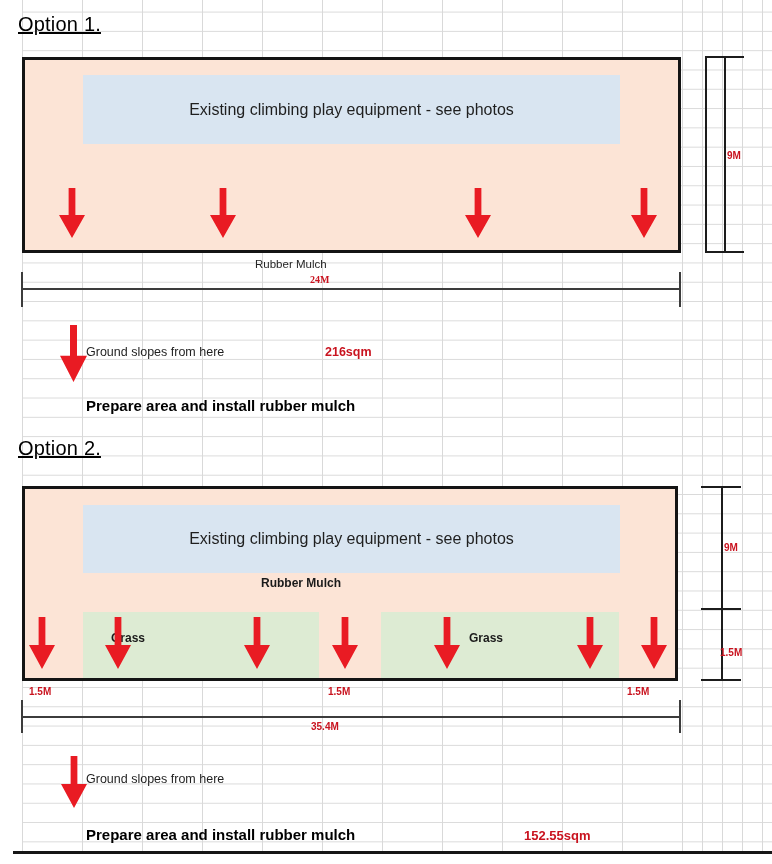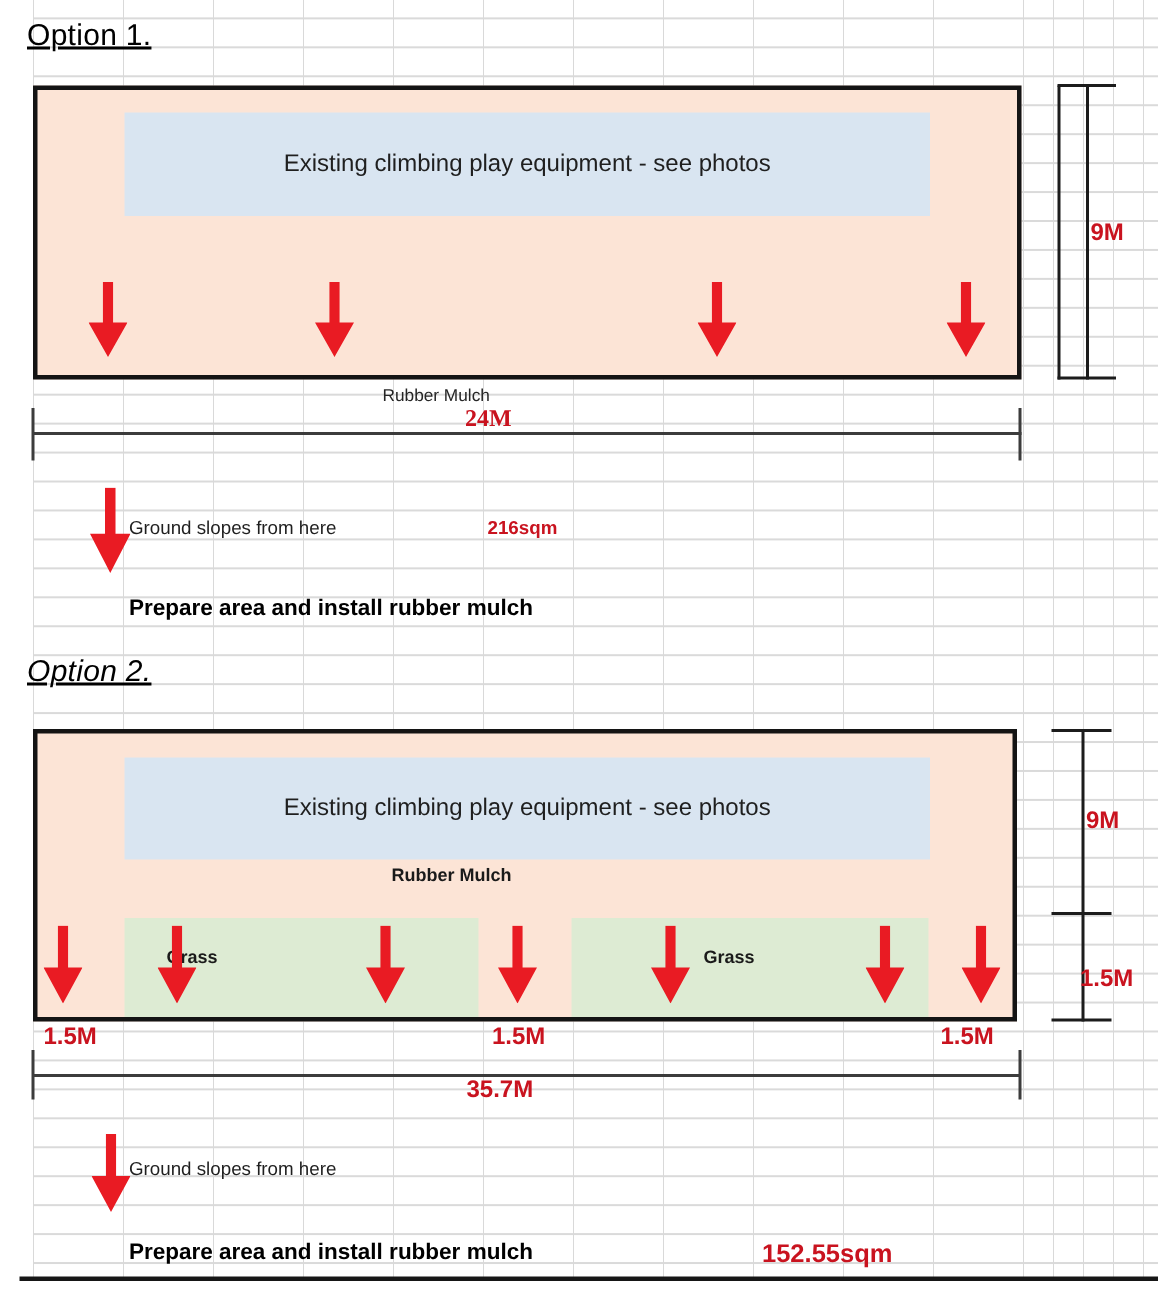--- a/index.html
+++ b/index.html
@@ -34,21 +34,21 @@
   .bluebox{
     position:absolute;background:#d9e5f1;display:flex;align-items:center;justify-content:center;
     font-size:16px;color:#1f1f1f;
   }
   .green{position:absolute;background:#ddebd3;}
   .lbl{position:absolute;}
   .center{}
   .mulch-lbl{font-size:11.5px;color:#262626;}
   .mulch-lbl-bold{font-size:12px;font-weight:bold;color:#1a1a1a;}
   .grass-lbl{font-size:12px;font-weight:bold;color:#1a1a1a;}
-  .redlbl{position:absolute;color:#c9131f;font-weight:bold;font-size:16px;line-height:14px;}
+  .redlbl{position:absolute;color:#c9131f;font-weight:bold;font-size:10px;line-height:14px;}
   .note{position:absolute;font-size:12.5px;color:#1f1f1f;white-space:nowrap;}
   .caption{position:absolute;font-size:15px;font-weight:bold;color:#000;white-space:nowrap;}
   .arrow-down{
     position:absolute;width:26px;height:50px;background:#e91b23;
     clip-path:polygon(37% 0,63% 0,63% 54%,100% 54%,50% 100%,0 54%,37% 54%);
   }
   .dimline-h{position:absolute;height:2px;background:#3c3c3c;}
   .dimcap-v{position:absolute;width:2px;background:#3c3c3c;}
   .bracket-v{position:absolute;width:2px;background:#1c1c1c;}
   .bracket-cap{position:absolute;height:2px;background:#1c1c1c;}
@@ -83,21 +83,21 @@
 <div class="dimline-h" style="left:22px;top:288px;width:659px;"></div>
 <div class="dimcap-v" style="left:21px;top:272px;height:35px;"></div>
 <div class="dimcap-v" style="left:679px;top:272px;height:35px;"></div>
 <div class="redlbl center" style="left:310px;top:273px;width:50px;font-family:Liberation Serif, serif;">24M</div>
 
 <div class="arrow-down" style="left:60px;top:325px;height:57px;width:27px;"></div>
 <div class="note" style="left:86px;top:345px;">Ground slopes from here</div>
 <div class="redlbl" style="left:325px;top:345px;font-size:12.5px;">216sqm</div>
 <div class="caption" style="left:86px;top:397px;">Prepare area and install rubber mulch</div>
 
-<div class="opt-title" style="left:18px;top:437px;font-style:italic;">Option 2.</div>
+<div class="opt-title" style="left:18px;top:437px;">Option 2.</div>
 
 <div class="rect" style="left:22px;top:486px;width:656px;height:195px;">
   <div class="bluebox" style="left:58px;top:16px;width:537px;height:68px;">
     <span>Existing climbing play equipment - see photos</span>
   </div>
   <div class="lbl center mulch-lbl-bold" style="left:236px;top:87px;width:200px;">Rubber Mulch</div>
   <div class="green" style="left:58px;top:123px;width:236px;height:66px;"></div>
   <div class="green" style="left:356px;top:123px;width:238px;height:66px;"></div>
   <div class="lbl center grass-lbl" style="left:86px;top:142px;width:100px;">Grass</div>
   <div class="lbl center grass-lbl" style="left:444px;top:142px;width:100px;">Grass</div>
@@ -118,20 +118,20 @@
 <div class="redlbl" style="left:724px;top:541px;">9M</div>
 <div class="redlbl" style="left:720px;top:646px;">1.5M</div>
 
 <div class="redlbl center" style="left:29px;top:685px;width:44px;">1.5M</div>
 <div class="redlbl center" style="left:328px;top:685px;width:44px;">1.5M</div>
 <div class="redlbl center" style="left:627px;top:685px;width:44px;">1.5M</div>
 
 <div class="dimline-h" style="left:22px;top:716px;width:658px;"></div>
 <div class="dimcap-v" style="left:21px;top:700px;height:33px;"></div>
 <div class="dimcap-v" style="left:679px;top:700px;height:33px;"></div>
-<div class="redlbl center" style="left:311px;top:720px;width:60px;">35.7M</div>
+<div class="redlbl center" style="left:311px;top:720px;width:60px;">35.4M</div>
 
 <div class="arrow-down" style="left:61px;top:756px;height:52px;"></div>
 <div class="note" style="left:86px;top:772px;">Ground slopes from here</div>
 <div class="caption" style="left:86px;top:826px;">Prepare area and install rubber mulch</div>
-<div class="redlbl" style="left:508px;top:829px;font-size:17px;">152.55sqm</div>
+<div class="redlbl" style="left:524px;top:829px;font-size:13px;">152.55sqm</div>
 
 <div class="sheet-bottom" style="left:13px;top:851px;width:759px;height:3px;"></div>
 
 </body></html>

